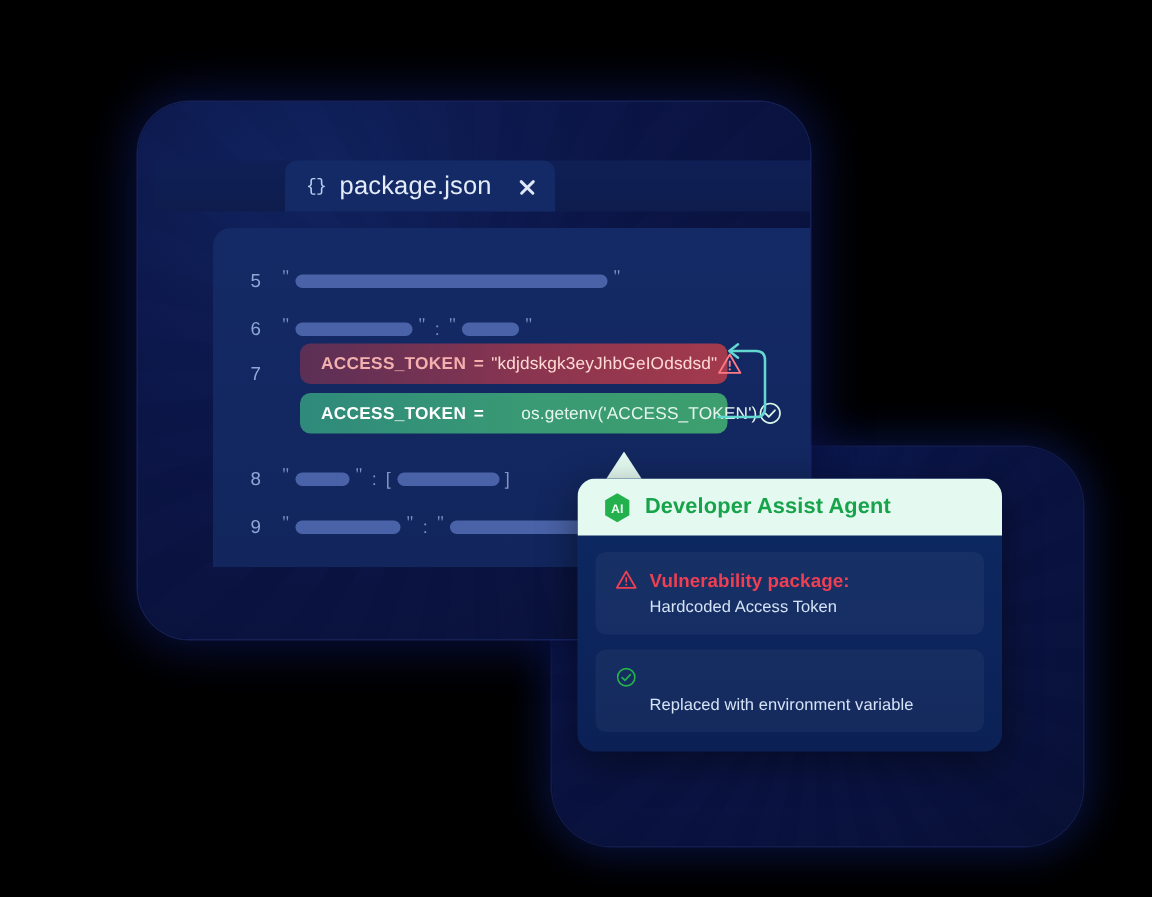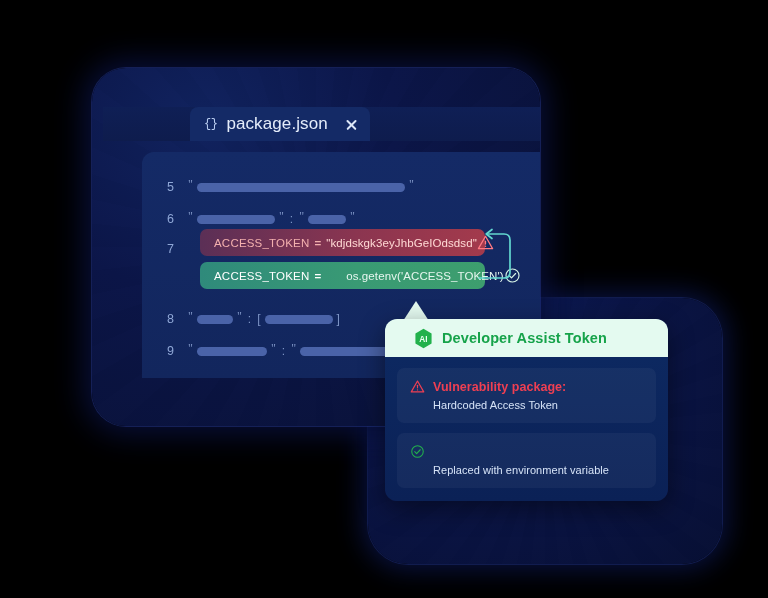--- a/index.html
+++ b/index.html
@@ -201,21 +201,21 @@
     background: linear-gradient(90deg, #5b2f56 0%, #8b3550 55%, #a33a4c 100%);
   }
   .hl-good {
     left: 200px;
     top: 262px;
     width: 285px;
     background: linear-gradient(90deg, #2f8a7b 0%, #399a74 55%, #3d9e6e 100%);
   }
   .hl-key {
     font-size: 11.5px;
-    font-weight: normal;
+    font-weight: bold;
     letter-spacing: 0.2px;
     white-space: nowrap;
   }
   .hl-bad .hl-key { color: #f3b0ae; }
   .hl-good .hl-key { color: #ffffff; }
   .hl-eq {
     margin: 0 5px;
     font-size: 11.5px;
     font-weight: bold;
   }
@@ -270,21 +270,21 @@
     border-radius: 3px;
   }
   .agent-header {
     position: absolute;
     left: 0; top: 0;
     width: 283px;
     height: 38px;
     background: #e4faf0;
     display: flex;
     align-items: center;
-    padding-left: 29px;
+    padding-left: 17px;
     box-sizing: border-box;
     gap: 9px;
   }
   .ai-hex {
     width: 19px;
     height: 21px;
     flex: none;
     position: relative;
   }
   .agent-title {
@@ -429,21 +429,21 @@
   <div class="agent-pointer"></div>
 
   <div class="agent-card">
     <div class="agent-header">
       <span class="ai-hex">
         <svg viewBox="0 0 24 26" width="19" height="21">
           <path d="M12 0.8 22.2 6.7V19.3L12 25.2 1.8 19.3V6.7Z" fill="#22b14c"></path>
           <text x="12" y="17.2" text-anchor="middle" font-family="Liberation Sans, sans-serif" font-size="10.5" font-weight="bold" fill="#eafff2">AI</text>
         </svg>
       </span>
-      <span class="agent-title">Developer Assist Token</span>
+      <span class="agent-title">Developer Assist Agent</span>
     </div>
 
     <div class="agent-body" id="agent-body">
         <div class="agent-row bad">
           <div class="agent-row-head">
             <svg viewBox="0 0 24 24" class="agent-row-icon">
               <path d="M12 3.2 22 20.6H2Z" fill="none" stroke="#ef3f52" stroke-width="1.9" stroke-linejoin="round"></path>
               <rect x="11.1" y="9" width="1.8" height="6" rx="0.9" fill="#ef3f52"></rect>
               <circle cx="12" cy="17.4" r="1.05" fill="#ef3f52"></circle>
             </svg>

